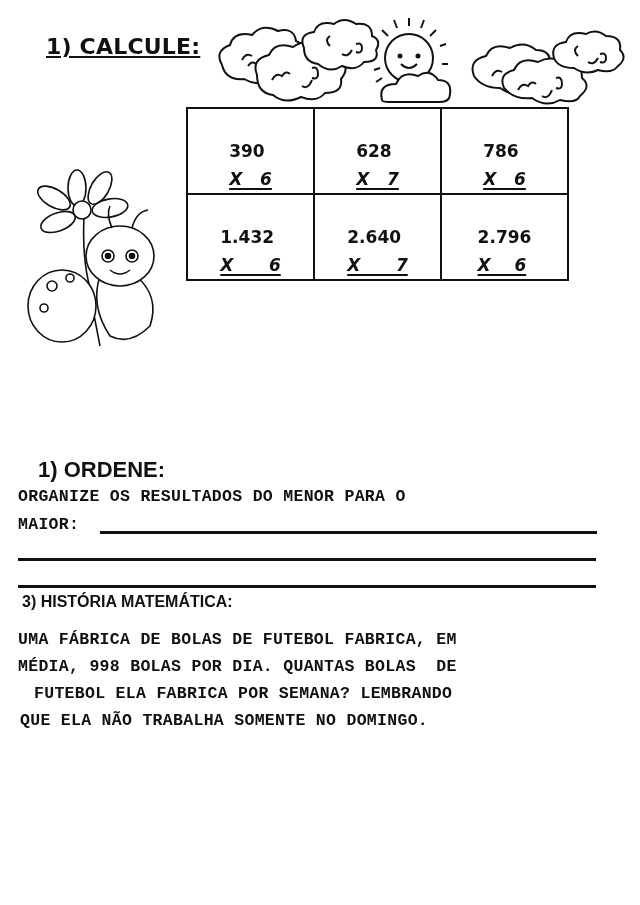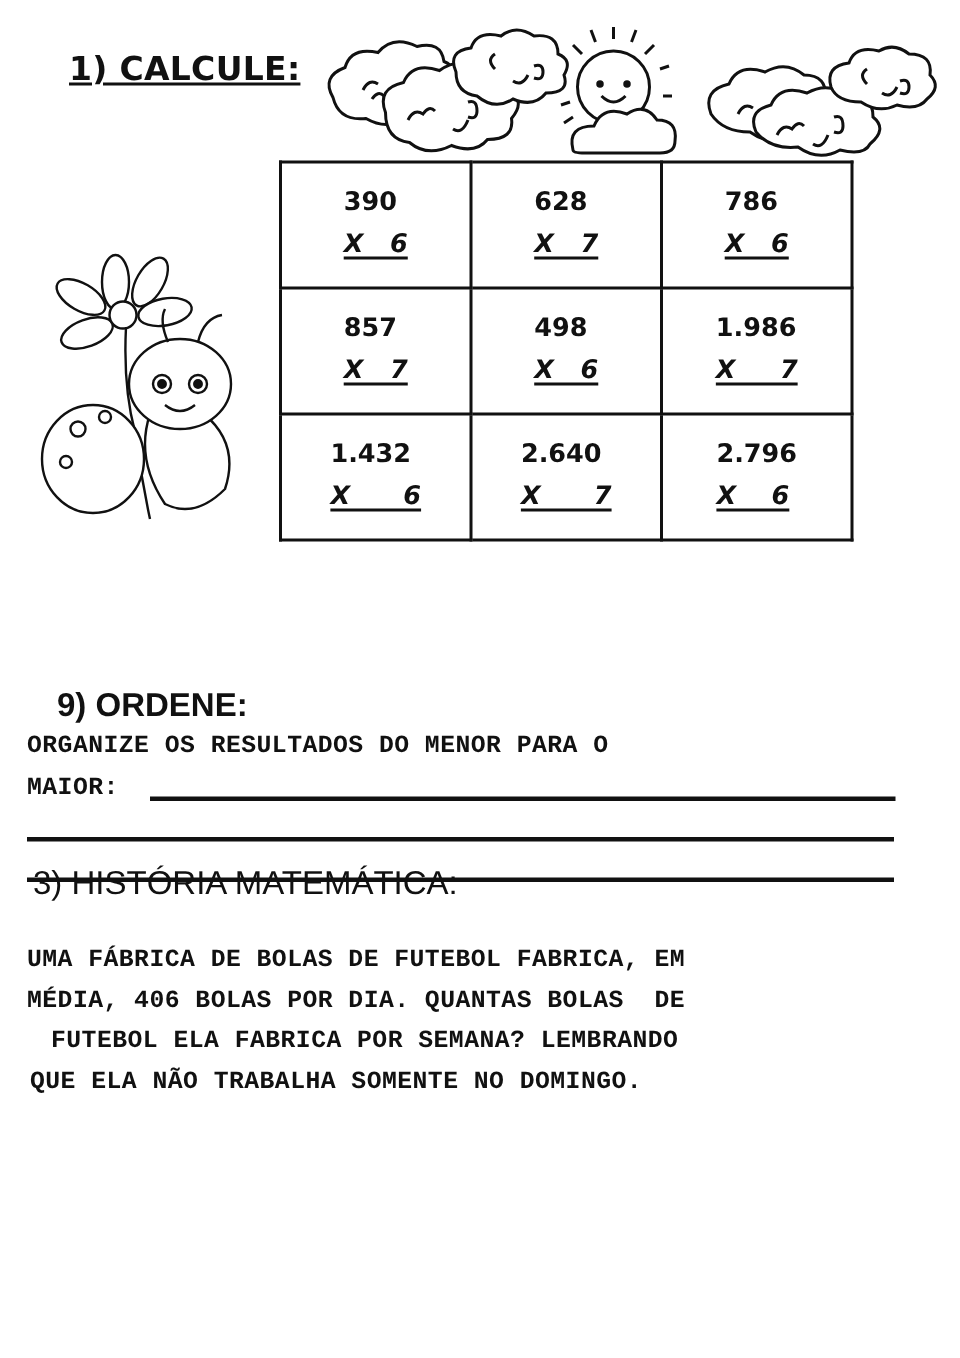--- a/index.html
+++ b/index.html
@@ -1,26 +1,26 @@
 <!DOCTYPE html>
 <html><head>
   <meta charset="utf-8">
   <style>
     html, body { margin:0; padding:0; background:#ffffff; }
     body { width:640px; height:905px; position:relative; overflow:hidden; font-family:"DejaVu Sans", sans-serif; color:#111; }
     .abs { position:absolute; }
     .h1 { left:46px; top:34px; font-size:22px; font-weight:bold; letter-spacing:0.2px;text-decoration:underline; }
     .h2 { left:38px; top:457px; font-size:22px; font-weight:bold; font-family:"Liberation Sans", sans-serif; }
-    .h3 { left:22px; top:576px; font-size:22px; font-weight:normal; font-family:"Liberation Sans", sans-serif; }
+    .h3 { left:22px; top:593px; font-size:16px; font-weight:bold; font-family:"Liberation Sans", sans-serif; }
     .para { font-family:Liberation Mono, monospace; font-weight:bold; font-size:16.5px; letter-spacing:0.3px; }
     table.grid { position:absolute; left:186px; top:107px; border-collapse:collapse; }
     table.grid td { width:125px; height:82px; border:2px solid #111; text-align:center; vertical-align:top; padding:0; }
     .cell-inner { display:inline-block; text-align:left; margin-top:12px; font-weight:bold; font-size:17px; line-height:28px; }
     .mult { text-decoration:underline; text-decoration-thickness:2px; text-underline-offset:3px; white-space:pre;font-style:italic; }
-    .top { white-space:pre; }
+    .top { white-space:pre;margin-top:16px; }
     .line { position:absolute; height:3px; background:#111; }
   </style>
 </head>
 <body>
 
 <div class="abs h1">1) CALCULE:</div>
 
 <svg class="abs" style="left:212px;top:10px" width="415" height="95" viewBox="0 0 415 95" fill="#fff" stroke="#111" stroke-width="2">
 
   <g>
@@ -96,36 +96,31 @@
 </svg>
 
 <table class="grid">
   <tbody>
       <tr>
     <td><div class="cell-inner"><div class="top">390</div><div class="mult">X   6</div></div></td>
     <td><div class="cell-inner"><div class="top">628</div><div class="mult">X   7</div></div></td>
     <td><div class="cell-inner"><div class="top">786</div><div class="mult">X   6</div></div></td>
   </tr>
   <tr>
-    <td><div class="cell-inner"><div class="top">857</div><div class="mult">X   7</div></div></td>
-    <td><div class="cell-inner"><div class="top">498</div><div class="mult">X   6</div></div></td>
-    <td><div class="cell-inner"><div class="top">1.986</div><div class="mult">X     7</div></div></td>
-  </tr>
-  <tr>
     <td><div class="cell-inner"><div class="top">1.432</div><div class="mult">X      6</div></div></td>
     <td><div class="cell-inner"><div class="top">2.640</div><div class="mult">X      7</div></div></td>
     <td><div class="cell-inner"><div class="top">2.796</div><div class="mult">X    6</div></div></td>
   </tr>
 </tbody>
   </table>
 
-<div class="abs h2">9) ORDENE:</div>
+<div class="abs h2">1) ORDENE:</div>
 <div class="abs para" style="left:18px;top:487px">ORGANIZE OS RESULTADOS DO MENOR PARA O</div>
 <div class="abs para" style="left:18px;top:515px">MAIOR:</div>
 <div class="line" style="left:100px;top:531px;width:497px"></div>
 <div class="line" style="left:18px;top:558px;width:578px"></div>
 <div class="line" style="left:18px;top:585px;width:578px"></div>
 
 <div class="abs h3">3) HISTÓRIA MATEMÁTICA:</div>
 <div class="abs para" style="left:18px;top:630px">UMA FÁBRICA DE BOLAS DE FUTEBOL FABRICA, EM</div>
-<div class="abs para" style="left:18px;top:657px;white-space:pre">MÉDIA, 406 BOLAS POR DIA. QUANTAS BOLAS  DE</div>
+<div class="abs para" style="left:18px;top:657px;white-space:pre">MÉDIA, 998 BOLAS POR DIA. QUANTAS BOLAS  DE</div>
 <div class="abs para" style="left:34px;top:684px">FUTEBOL ELA FABRICA POR SEMANA? LEMBRANDO</div>
 <div class="abs para" style="left:20px;top:711px">QUE ELA NÃO TRABALHA SOMENTE NO DOMINGO.</div>
 
 </body></html>

